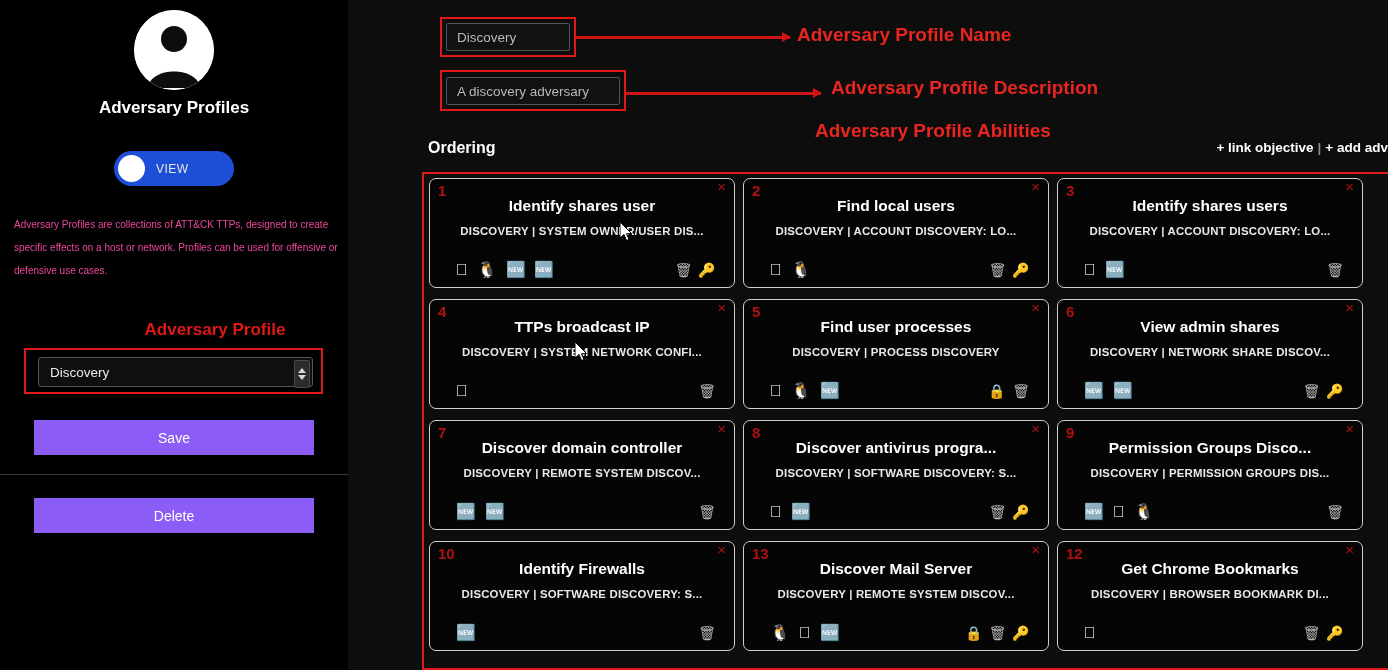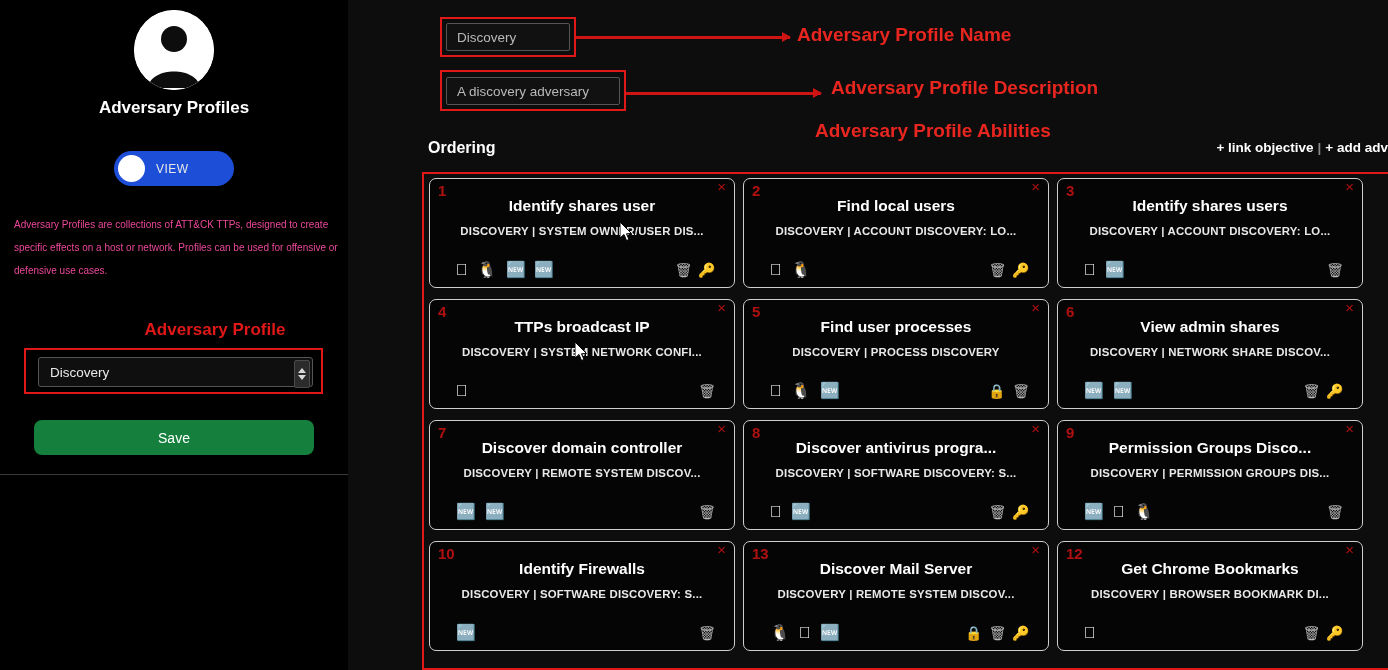--- a/index.html
+++ b/index.html
@@ -122,25 +122,25 @@
     border-left: 4px solid transparent;
     border-right: 4px solid transparent;
   }
   .spin-up { border-bottom: 5px solid #d8d8d8; margin-bottom: 2px; }
   .spin-dn { border-top: 5px solid #d8d8d8; }
 
   .btn-green {
     position: absolute;
     left: 34px;
     width: 280px; height: 35px;
-    background: #15803d;
+    background: #8b5cf6;
     color: #ffffff;
     font-size: 14px;
     border: none;
-    border-radius: 8px;
+    border-radius: 0;
     cursor: pointer;
   }
   .btn-save { top: 420px; }
   .btn-delete { top: 498px; }
   .sidebar-divider {
     position: absolute;
     left: 0; top: 474px;
     width: 360px; height: 1px;
     background: #3a3a3a;
   }
@@ -348,20 +348,21 @@
         <span>Discovery</span>
         <span class="select-spinner">
           <i class="spin-up"></i>
             <i class="spin-dn"></i>
         </span>
       </div>
     </div>
 
     <button class="btn-green btn-save">Save</button>
     <div class="sidebar-divider"></div>
+    <button class="btn-green btn-delete">Delete</button>
   </div>
 
   <div class="main">
 
     <div class="field-box" id="name-box">
       <div class="field-inner" id="name-input" placeholder="Discovery">Discovery</div>
     </div>
 
     <div class="field-box" id="desc-box">
       <div class="field-inner" id="desc-input" placeholder="A discovery adversary">A discovery adversary</div>

